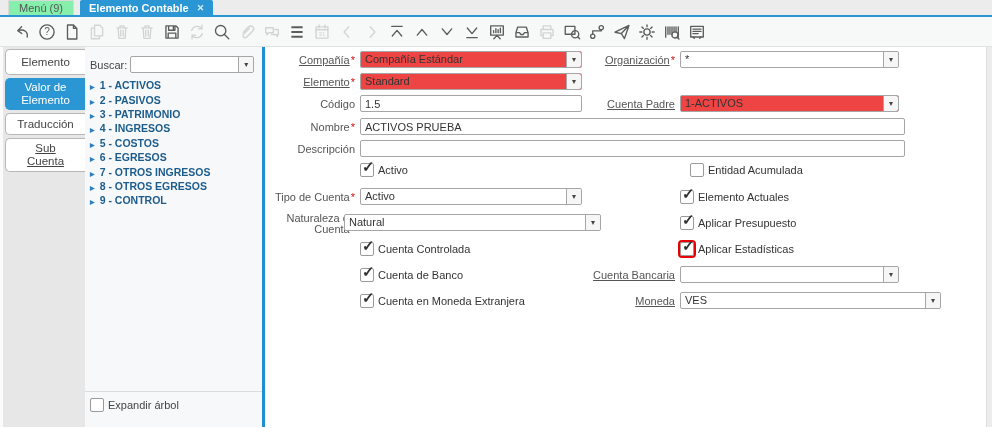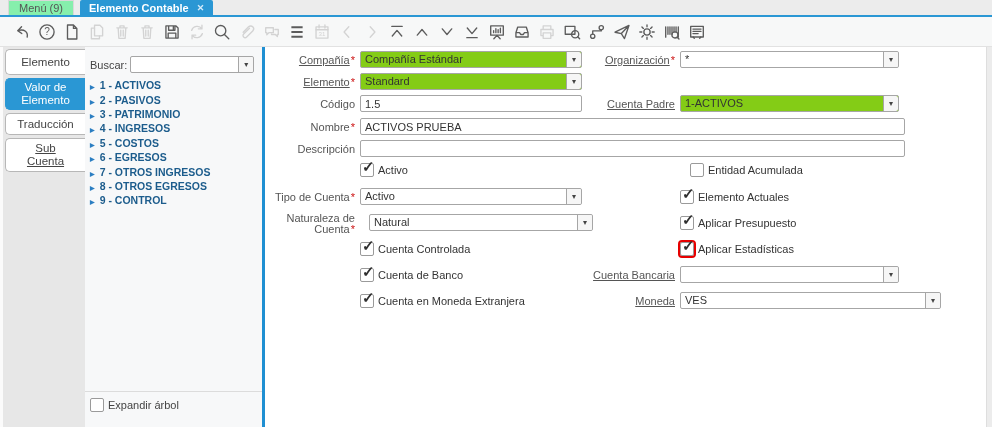--- a/index.html
+++ b/index.html
@@ -59,21 +59,21 @@
 
   .flbl { position:absolute; width:85px; left:5px; text-align:right; font-size:11px;
           color:#555; line-height:17px; white-space:nowrap; }
   .flbl.c2 { left:314px; width:96px; }
   .flbl.wrap { white-space:normal; line-height:11px;text-align:right; }
   .link { text-decoration:underline; }
   .star { color:#cc1111; margin-left:1px; text-decoration:none; display:inline-block; }
 
   .combo { position:absolute; height:17px; border:1px solid #a6a6a6; background:#fff;
            border-radius:2px; display:flex; align-items:stretch; }
-  .combo.ro { background:#84cc16; }
+  .combo.ro { background:#ef4444; }
   .cval { flex:1; padding:0 4px; font-size:11px; color:#333; line-height:15px;
           white-space:nowrap; overflow:hidden; }
   .cbtn { width:15px; border-left:1px solid #a6a6a6; background:#f6f6f6;
           display:flex; align-items:center; justify-content:center;
           border-radius:0 2px 2px 0; }
   .cbtn::after { content:"▾"; font-size:8px; color:#444; line-height:1; }
 
   .tin { position:absolute; height:17px; border:1px solid #a6a6a6; border-radius:2px;
          padding:0 4px; font-family:"Liberation Sans", sans-serif; font-size:11px;
          color:#333; background:#fff; outline:none; }
@@ -369,21 +369,21 @@
       <span class="cbtn"></span>
     </div>
     <div class="cb checked" style="left:415px;top:142px">
       <span class="cbbox">
           <span class="tick"></span>
         </span>
       <span class="cbl">Elemento Actuales</span>
     </div>
 
     <span class="flbl wrap" style="top:166px"><span>Naturaleza de Cuenta</span><span class="star">*</span></span>
-    <div class="combo" style="left:104px;top:167px;width:224px">
+    <div class="combo" style="left:79px;top:167px;width:257px">
       <span class="cval">Natural</span>
       <span class="cbtn"></span>
     </div>
     <div class="cb checked" style="left:415px;top:168px">
       <span class="cbbox">
           <span class="tick"></span>
         </span>
       <span class="cbl">Aplicar Presupuesto</span>
     </div>
 

